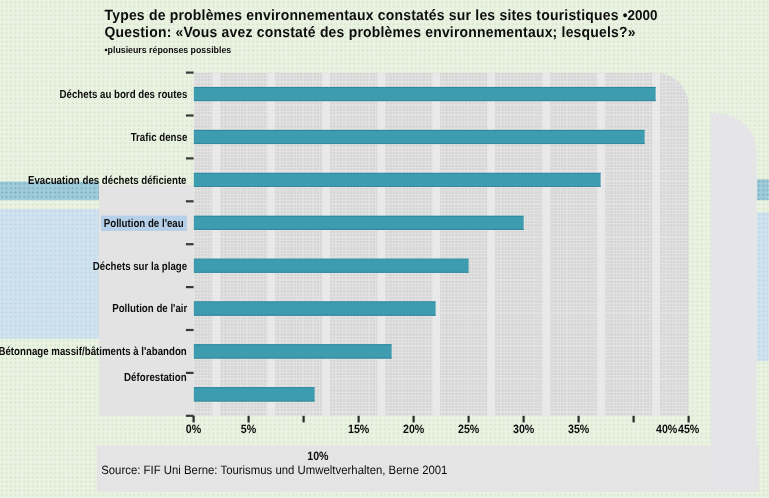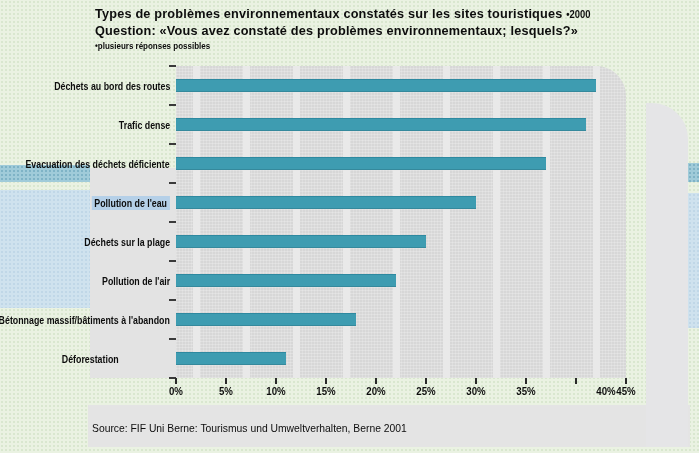--- a/index.html
+++ b/index.html
@@ -48,21 +48,21 @@
   
   .cat-row { position:absolute; left:0; width:170px; display:flex; align-items:center; justify-content:flex-end; height:39px; }
   .cat-label { display:inline-block; transform:scaleX(0.84); transform-origin:right center;
                font-size:10.5px; font-weight:bold; white-space:nowrap; }
   .cat-label.hl { background:#b5d0e8; padding:1px 3px; }
 
   
   .title-block { position:absolute; left:95px; top:6px; }
   .title-line { font-size:13.5px; font-weight:bold; line-height:16px; white-space:nowrap;
                 transform:scaleX(0.94); transform-origin:left center; letter-spacing:0.2px; }
-  .title-suffix { font-size:10px; font-weight:bold; letter-spacing:0; }
+  .title-suffix { font-size:13px; font-weight:bold; letter-spacing:0; }
   .note-line { font-size:8.5px; font-weight:bold; margin-top:2px; transform:scaleX(0.94); transform-origin:left center; }
 
   .source-line { position:absolute; left:92px; top:422px; font-size:11px; white-space:nowrap;
                  transform:scaleX(0.94); transform-origin:left center; }
 </style>
 </head>
 <body>
 
 <div class="page">
 
@@ -123,21 +123,21 @@
       <div class="btick" style="left: 375px; top: 378px;"></div>
       <div class="btick" style="left: 425px; top: 378px;"></div>
       <div class="btick" style="left: 475px; top: 378px;"></div>
       <div class="btick" style="left: 525px; top: 378px;"></div>
       <div class="btick" style="left: 575px; top: 378px;"></div>
       <div class="btick" style="left: 625px; top: 378px;"></div>
     </div>
   <div id="ticklabels">
       <div class="tick-label" style="left: 154px;"><span>0%</span></div>
       <div class="tick-label" style="left: 204px;"><span>5%</span></div>
-      <div class="tick-label" style="left: 254px;"><span>10%</span></div>
+      <div class="tick-label" style="left: 267px; margin-top: 24px;"><span>10%</span></div>
       <div class="tick-label" style="left: 304px;"><span>15%</span></div>
       <div class="tick-label" style="left: 354px;"><span>20%</span></div>
       <div class="tick-label" style="left: 404px;"><span>25%</span></div>
       <div class="tick-label" style="left: 454px;"><span>30%</span></div>
       <div class="tick-label" style="left: 504px;"><span>35%</span></div>
       <div class="tick-label" style="left: 584px;"><span>40%</span></div>
       <div class="tick-label" style="left: 604px;"><span>45%</span></div>
     </div>
 
   <div id="catlabels">
@@ -155,20 +155,20 @@
       </div>
       <div class="cat-row" style="top: 222px;">
         <span class="cat-label">Déchets sur la plage</span>
       </div>
       <div class="cat-row" style="top: 261px;">
         <span class="cat-label">Pollution de l'air</span>
       </div>
       <div class="cat-row" style="top: 300px;">
         <span class="cat-label">Bétonnage massif/bâtiments à l'abandon</span>
       </div>
-      <div class="cat-row" style="top: 339px; justify-content: center;">
+      <div class="cat-row" style="top: 323px;">
         <span class="cat-label">Déforestation</span>
       </div>
     </div>
 
   <div class="source-line">Source: FIF Uni Berne: Tourismus und Umweltverhalten, Berne 2001</div>
 
 </div>
 
 </body></html>

